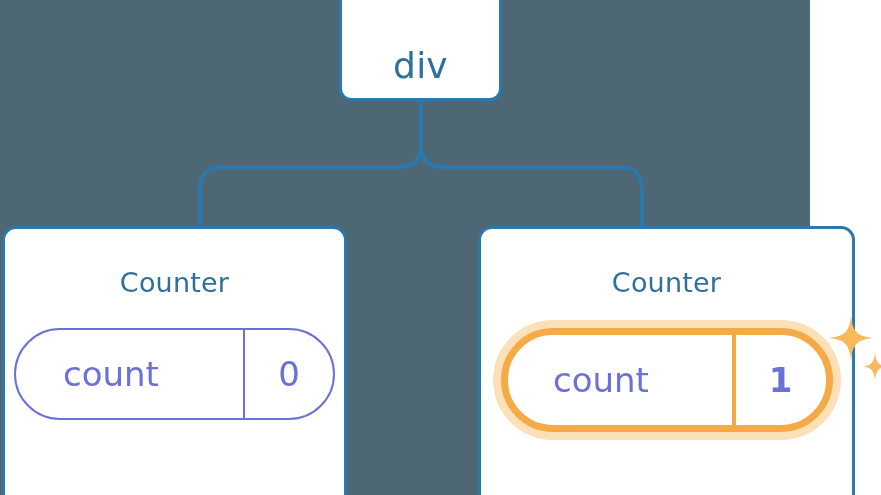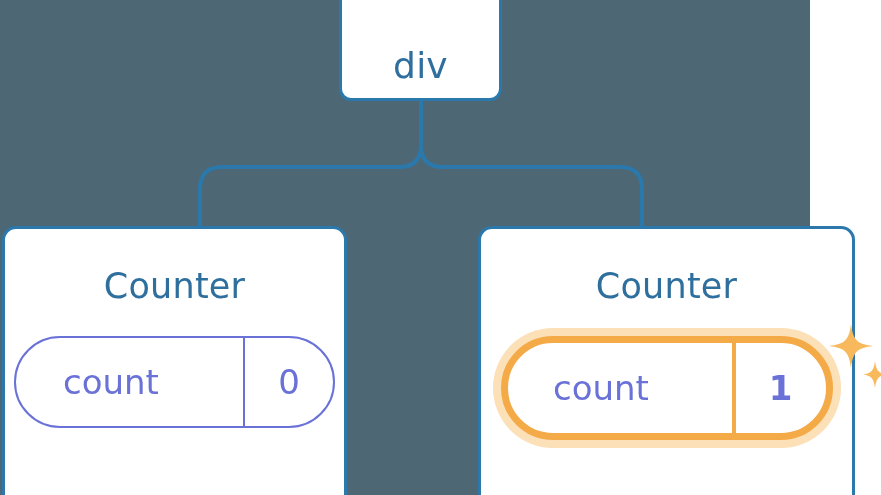--- a/index.html
+++ b/index.html
@@ -50,21 +50,21 @@
     top: 226px;
     height: 290px;
     border-radius: 14px;
     padding-top: 40px;
   }
   .node-left  { left: 2px;   width: 345px; }
   .node-right { left: 478px; width: 377px; }
 
   .node-title {
     color: #2e6f9e;
-    font-size: 35px;
+    font-size: 27px;
     line-height: 1;
     letter-spacing: 0.2px;
     white-space: nowrap;
   }
   .node-root .node-title { font-size: 36px; }
 
   
   .pill-wrap {
     position: relative;
     margin-top: 32px;

